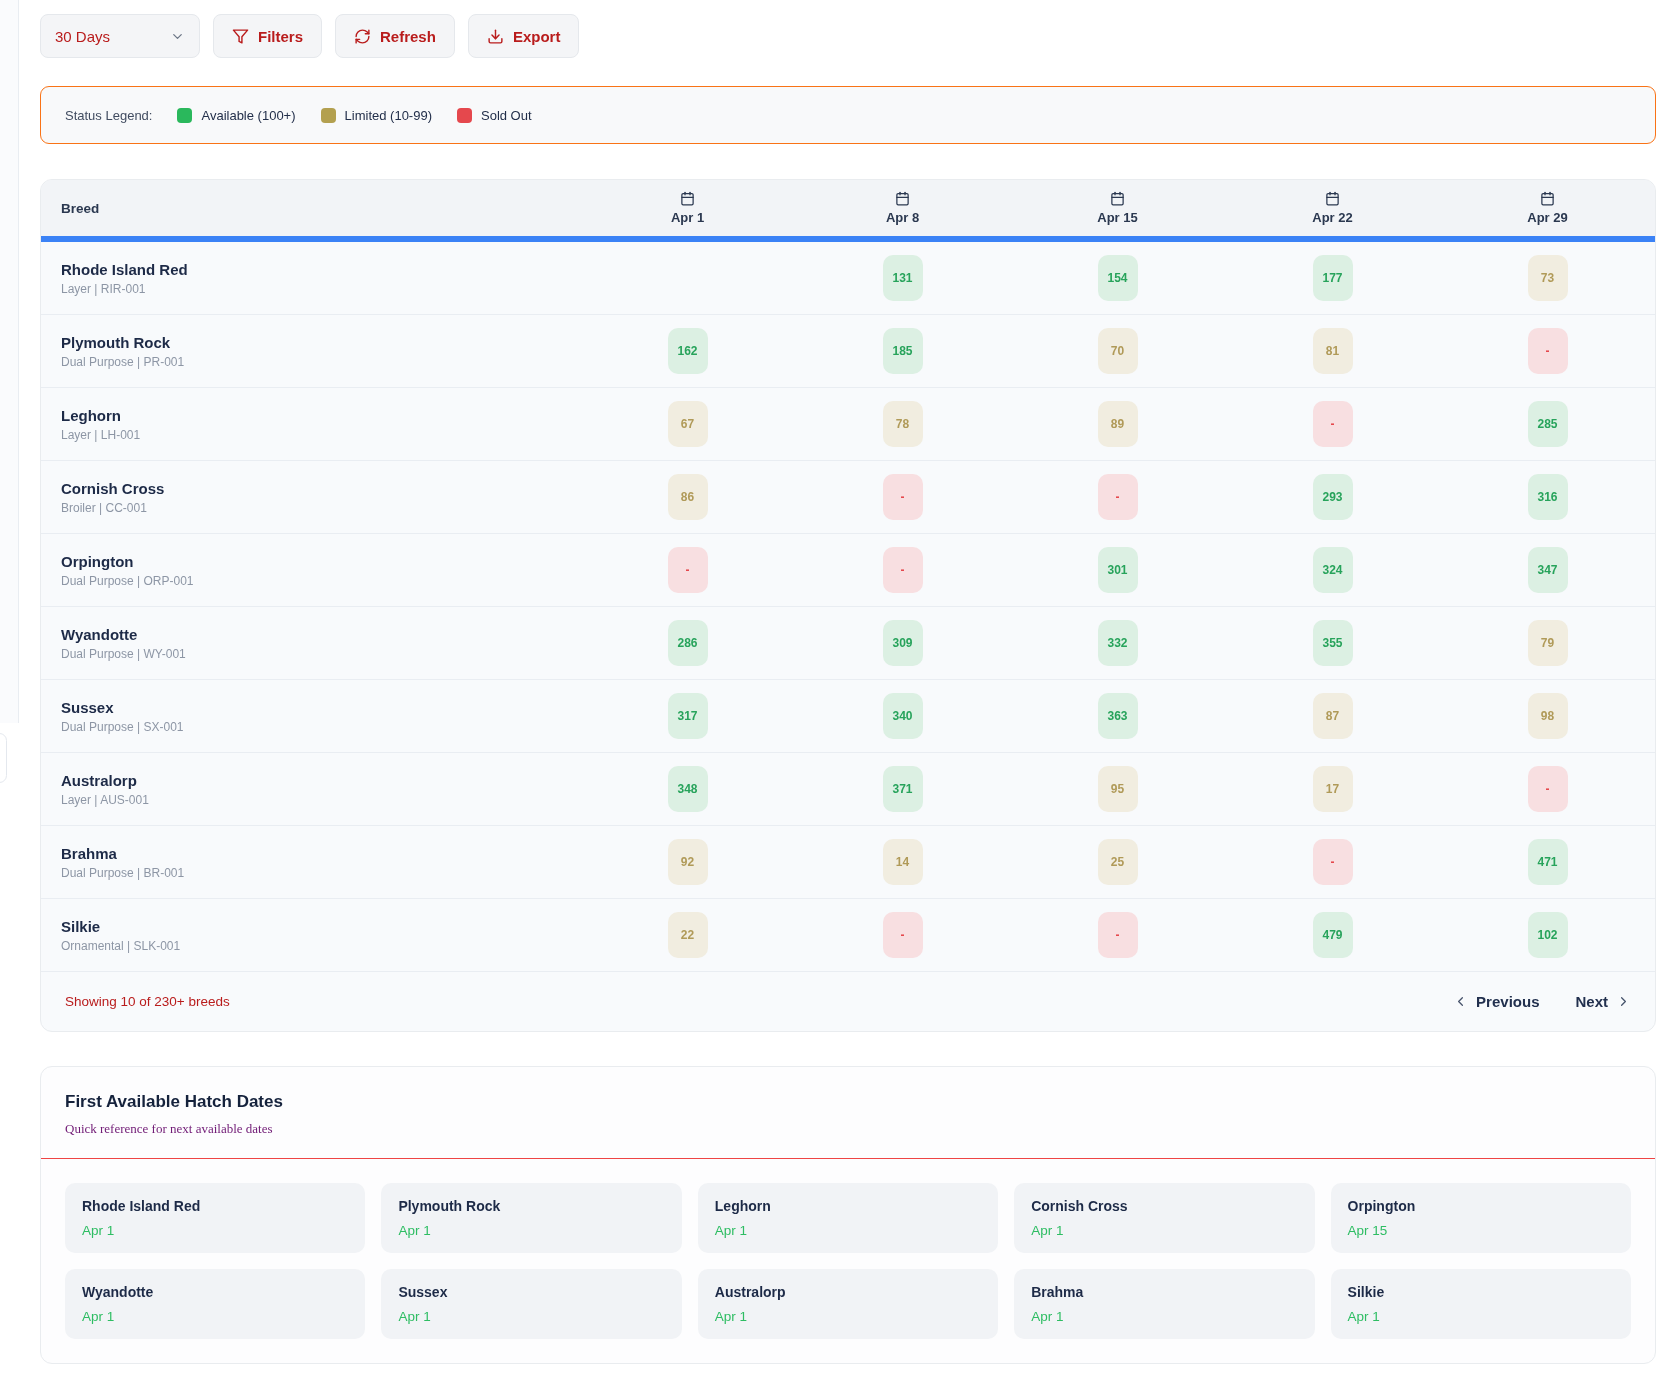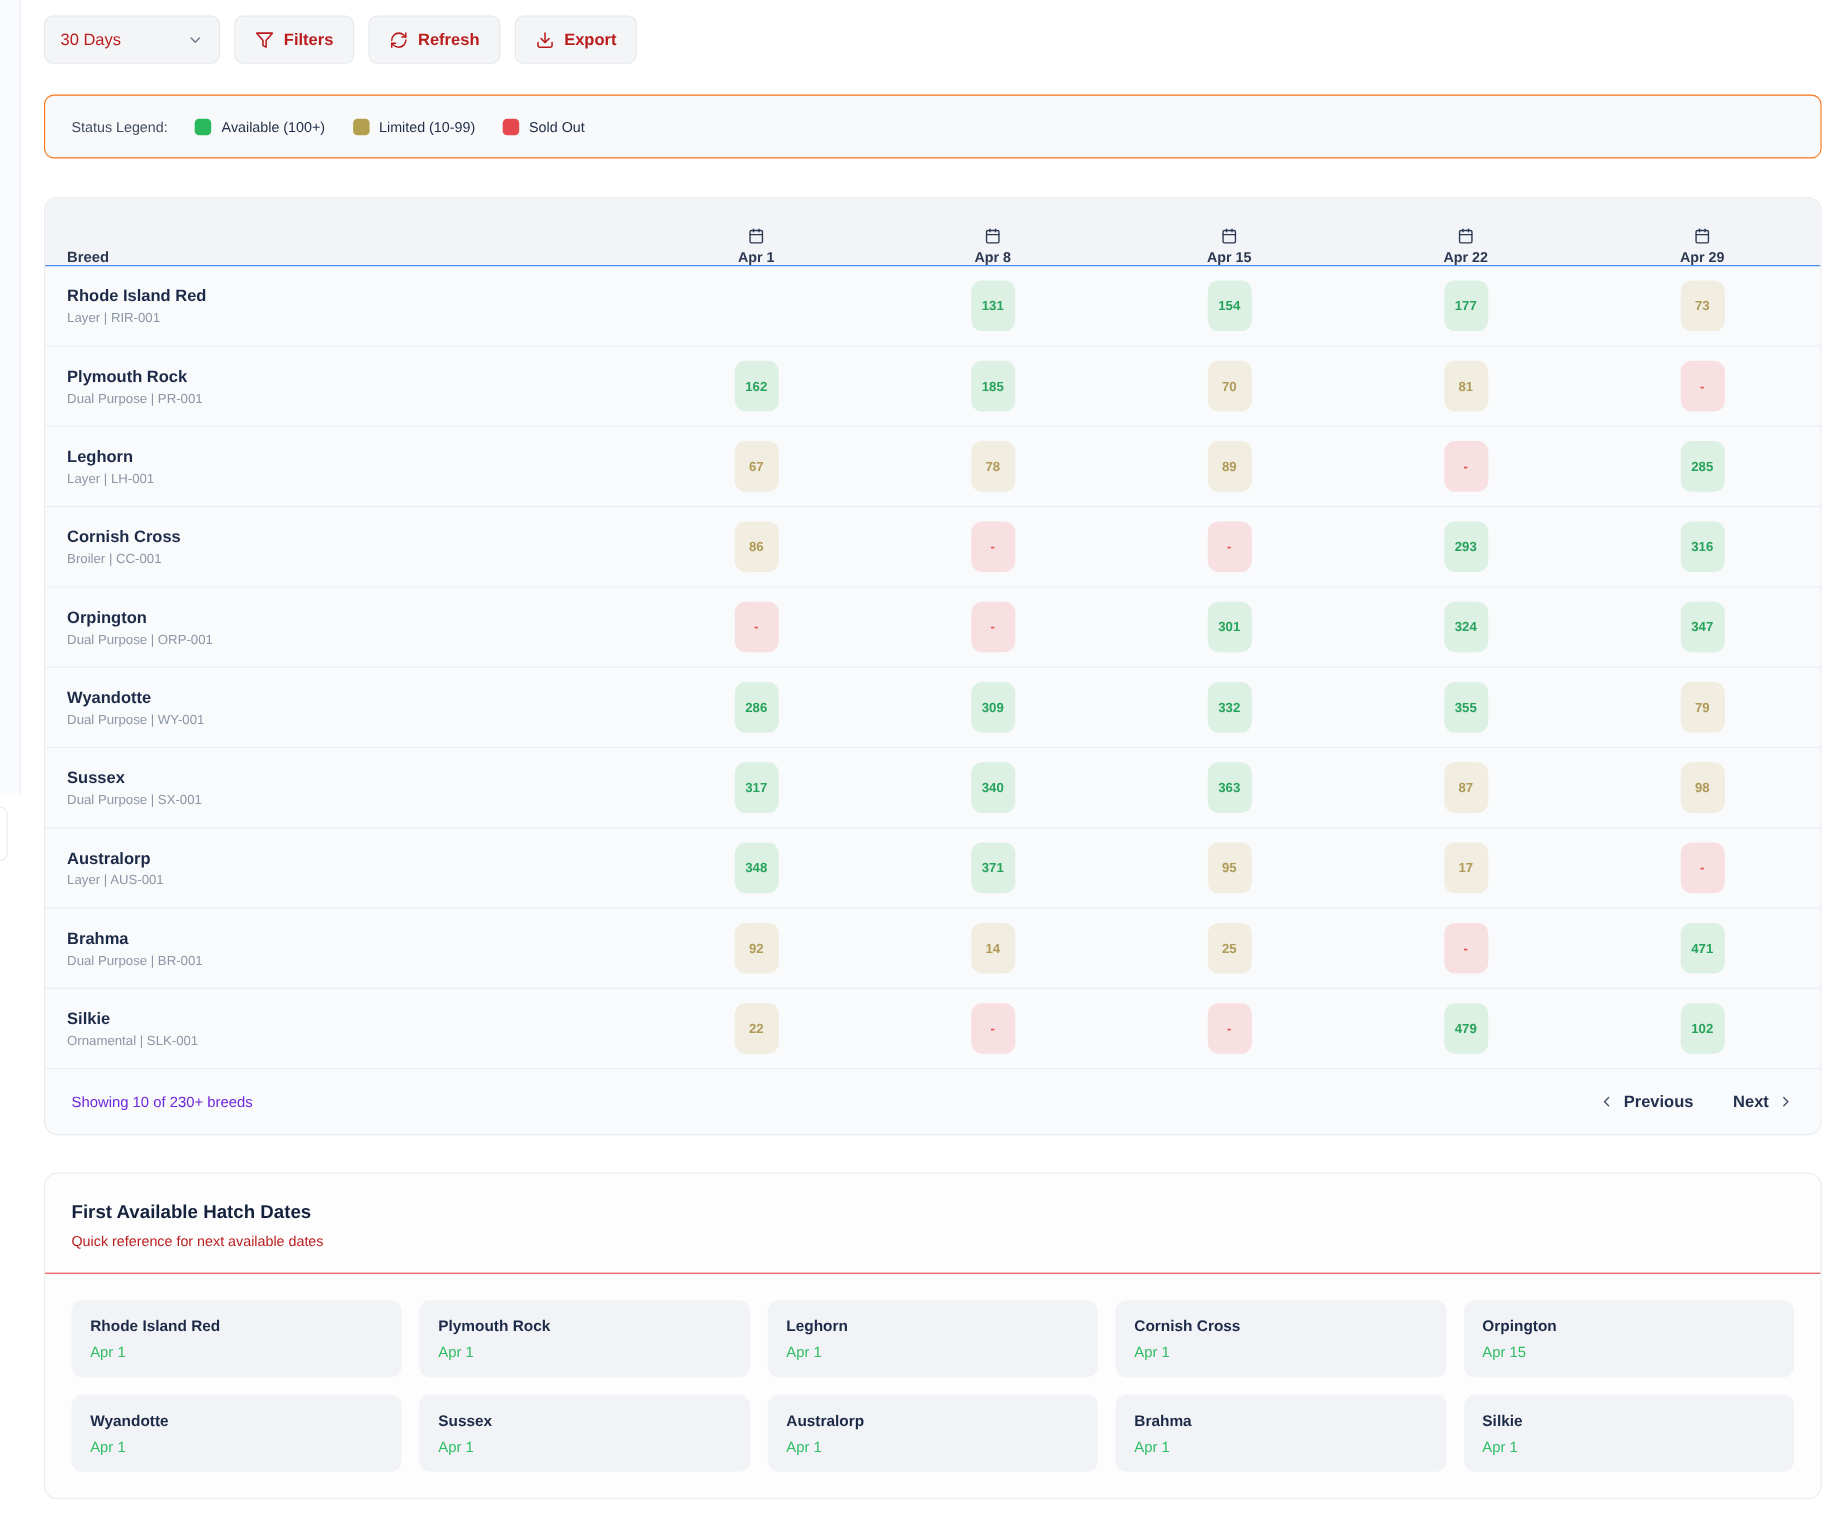--- a/index.html
+++ b/index.html
@@ -31,52 +31,52 @@
     border-radius:9px; display:flex; align-items:center; padding:0 24px; gap:25px; }
   .legend-label { font-size:13px; color:#414c60; }
   .legend-items { display:flex; gap:25px; align-items:center; }
   .legend-item { display:flex; align-items:center; gap:9px; }
   .swatch { width:15px; height:15px; border-radius:4px; }
   .legend-text { font-size:13px; color:#222f4a; }
 
   
   .table-card { margin-top:35px; border:1px solid #e9ecef; border-radius:12px;
     background:#f8fafc; overflow:hidden; }
-  .t-head { display:flex; align-items:flex-end; height:62px; background:#f2f4f7;
-    border-bottom:1px solid #3b82f6; }
+  .t-head { display:flex; align-items:center; height:62px; background:#f2f4f7;
+    border-bottom:6px solid #3b82f6; }
   .col-breed { flex:1; display:flex; align-items:center; padding-left:20px;
     font-size:13.5px; font-weight:600; color:#2b3850; }
   .date-col { width:215px; display:flex; flex-direction:column; align-items:center;
     justify-content:center; gap:4px; color:#2b3850; }
   .date-col .date-label { font-size:13px; font-weight:600; }
 
   .t-row { display:flex; align-items:center; height:73px; border-bottom:1px solid #e9edf2; }
   .breed-cell { flex:1; padding-left:20px; }
   .breed-name { font-size:15px; font-weight:700; color:#1d2a47; }
   .breed-meta { font-size:12px; color:#8d96a5; margin-top:4px; }
   .val-col { width:215px; display:flex; justify-content:center; }
   .pill { min-width:40px; height:46px; padding:16px 6px; border-radius:10px;
     display:flex; align-items:center; justify-content:center; font-size:12px; font-weight:700; cursor:pointer; }
   .pill.available { background:#dcf0e3; color:#27a35b; }
   .pill.limited  { background:#f1ede0; color:#b09a58; }
   .pill.soldout  { background:#f8dfe1; color:#e5484d; }
 
   .t-foot { height:59px; display:flex; align-items:center; justify-content:space-between;
     padding:0 24px; }
-  .showing { font-size:13.5px; color:#6d28d9; }
+  .showing { font-size:13.5px; color:#b91c1c; }
   .pager { display:flex; gap:36px; align-items:center; }
   .pager-btn { display:flex; align-items:center; gap:8px; background:none; border:none;
     font-family:inherit; font-size:15px; font-weight:600; color:#22304e; cursor:pointer; }
   .pager-btn svg { color:#46536b; }
 
   
   .hatch-card { margin-top:34px; border:1px solid #e9ecef; border-radius:12px; background:#fdfdfe; }
   .hatch-head { padding:25px 24px 21px 24px; border-bottom:1px solid #ef4444; }
   .hatch-title { font-size:17px; font-weight:700; color:#15223c; }
-  .hatch-subtitle { font-size:13px; color:#b91c1c; margin-top:9px; }
+  .hatch-subtitle { font-size:13px; color:#701a75; margin-top:9px;font-family:Liberation Serif, serif; }
   .tile-grid { display:grid; grid-template-columns:repeat(5,1fr); gap:16px; padding:24px; }
   .tile { background:#f1f3f6; border-radius:10px; padding:15px 17px; cursor:pointer; }
   .tile-name { font-size:14px; font-weight:700; color:#1d2a47; }
   .tile-date { font-size:13.5px; color:#2ebd63; margin-top:9px; }
 </style>
 </head>
 <body>
 
 <div class="left-rail"></div>
 <div class="rail-pill"></div>

